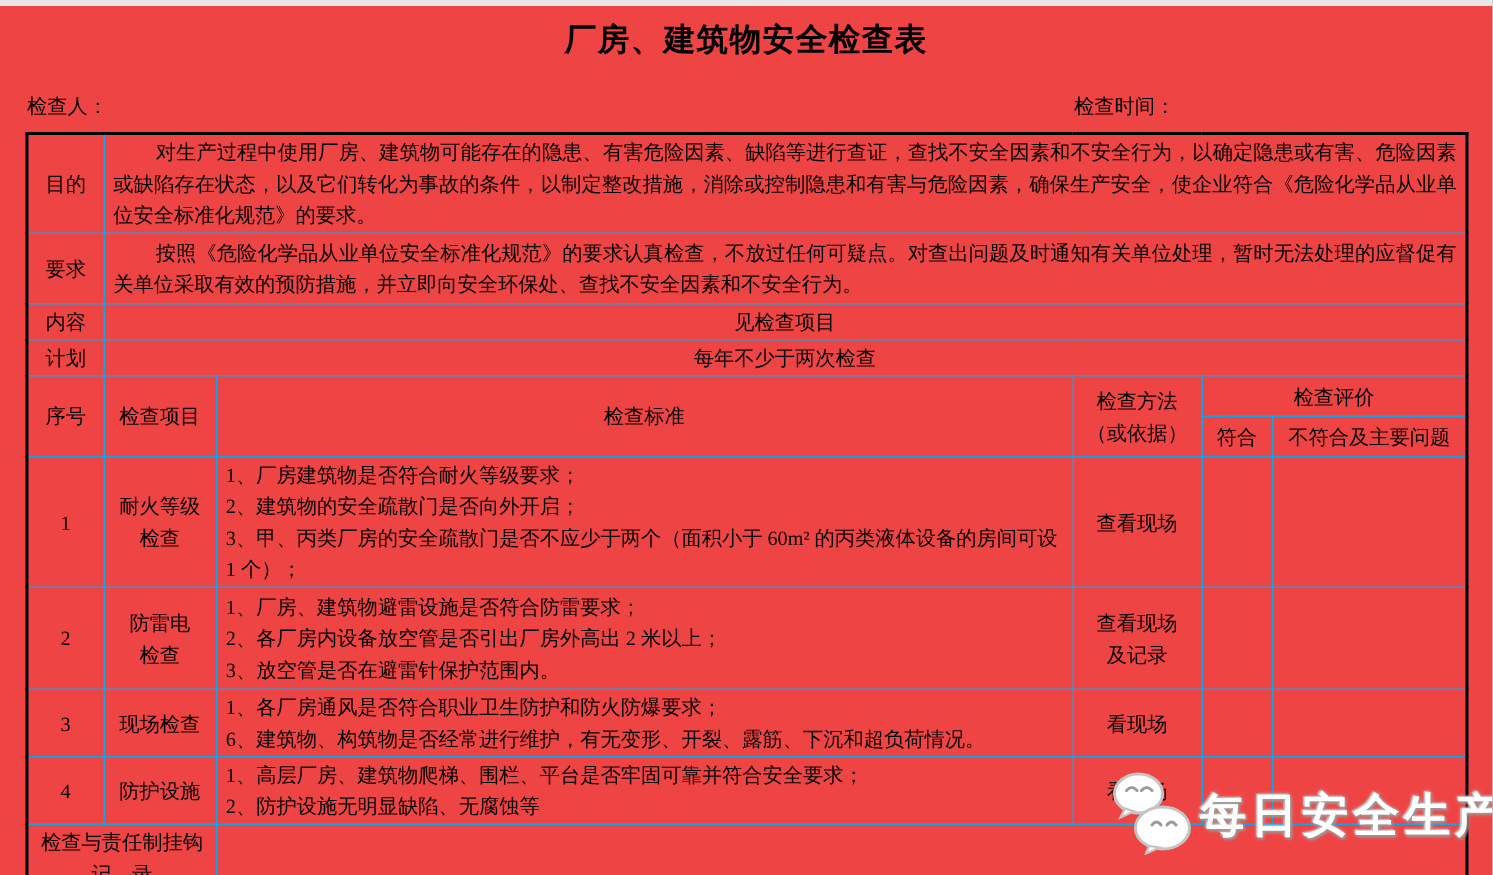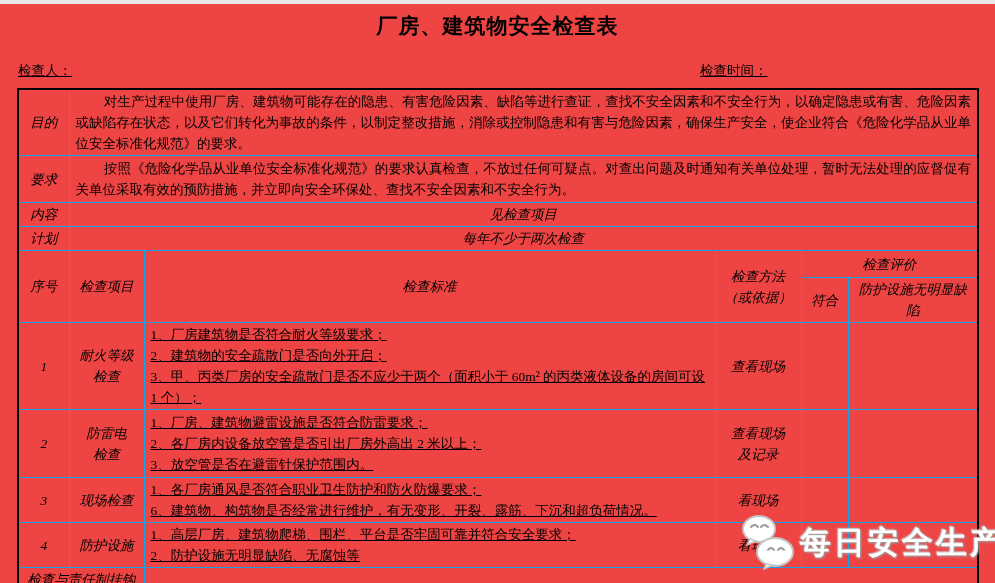--- a/index.html
+++ b/index.html
@@ -16,52 +16,51 @@
   .doc-title {
     position: absolute; top: 8px; left: 0; width: 100%;
     text-align: center;
     font-size: 21px; font-weight: bold;
     letter-spacing: 1px;
   }
   .info-bar {
     position: absolute; top: 58px; left: 0; width: 100%; height: 22px;
     font-size: 13.5px;
   }
-  .info-bar span { position: absolute; white-space: nowrap; text-decoration: underline; }
+  .info-bar span { position: absolute; white-space: nowrap; }
   .lbl-inspector { left: 18px; }
   .lbl-inspected { left: 237px; }
-  .lbl-time      { left: 700px; }
+  .lbl-time      { left: 716px; }
 
   table.main {
     position: absolute; left: 17px; top: 84px;
     width: 960px;
     border-collapse: collapse;
     table-layout: fixed;
     border: 2px solid #000;
   }
   table.main td {
     border: 1px solid #0ea5e9;
     font-size: 13.5px;
     line-height: 21px;
     padding: 1px 6px;
     vertical-align: middle;
     overflow: hidden;
   }
-  .c   { text-align: center; font-style: italic; }
+  .c   { text-align: center; }
   .pre { white-space: pre-line; text-align: center; }
   .para {
     text-indent: 2.1em;
     text-align: justify;
     padding: 2px 10px 2px 8px;
   }
   .std {
     text-align: left;
     padding-left: 10px;
     padding-right: 8px;
-    text-decoration: underline;
   }
   .watermark {
     position: absolute; left: 740px; top: 508px;
     display: flex; align-items: center;
     z-index: 5;
   }
   .wm-text {
     font-size: 31px; font-weight: bold;
     letter-spacing: 3px;
     color: #ffffff;
@@ -117,21 +116,21 @@
     <tr style="height:27px">
       <td rowspan="2" class="c">序号</td>
       <td rowspan="2" class="c">检查项目</td>
       <td rowspan="2" class="c">检查标准</td>
       <td rowspan="2" class="c pre">检查方法
 （或依据）</td>
       <td colspan="2" class="c">检查评价</td>
     </tr>
     <tr style="height:27px">
       <td class="c">符合</td>
-      <td class="c">防护设施无明显缺陷</td>
+      <td class="c">不符合及主要问题</td>
     </tr>
 
     <tr style="height:87px">
       <td class="c">1</td>
       <td class="c pre">耐火等级
 检查</td>
       <td class="std pre">1、厂房建筑物是否符合耐火等级要求；
 2、建筑物的安全疏散门是否向外开启；
 3、甲、丙类厂房的安全疏散门是否不应少于两个（面积小于 60m² 的丙类液体设备的房间可设 1 个）；</td>
       <td class="c pre">查看现场</td>

